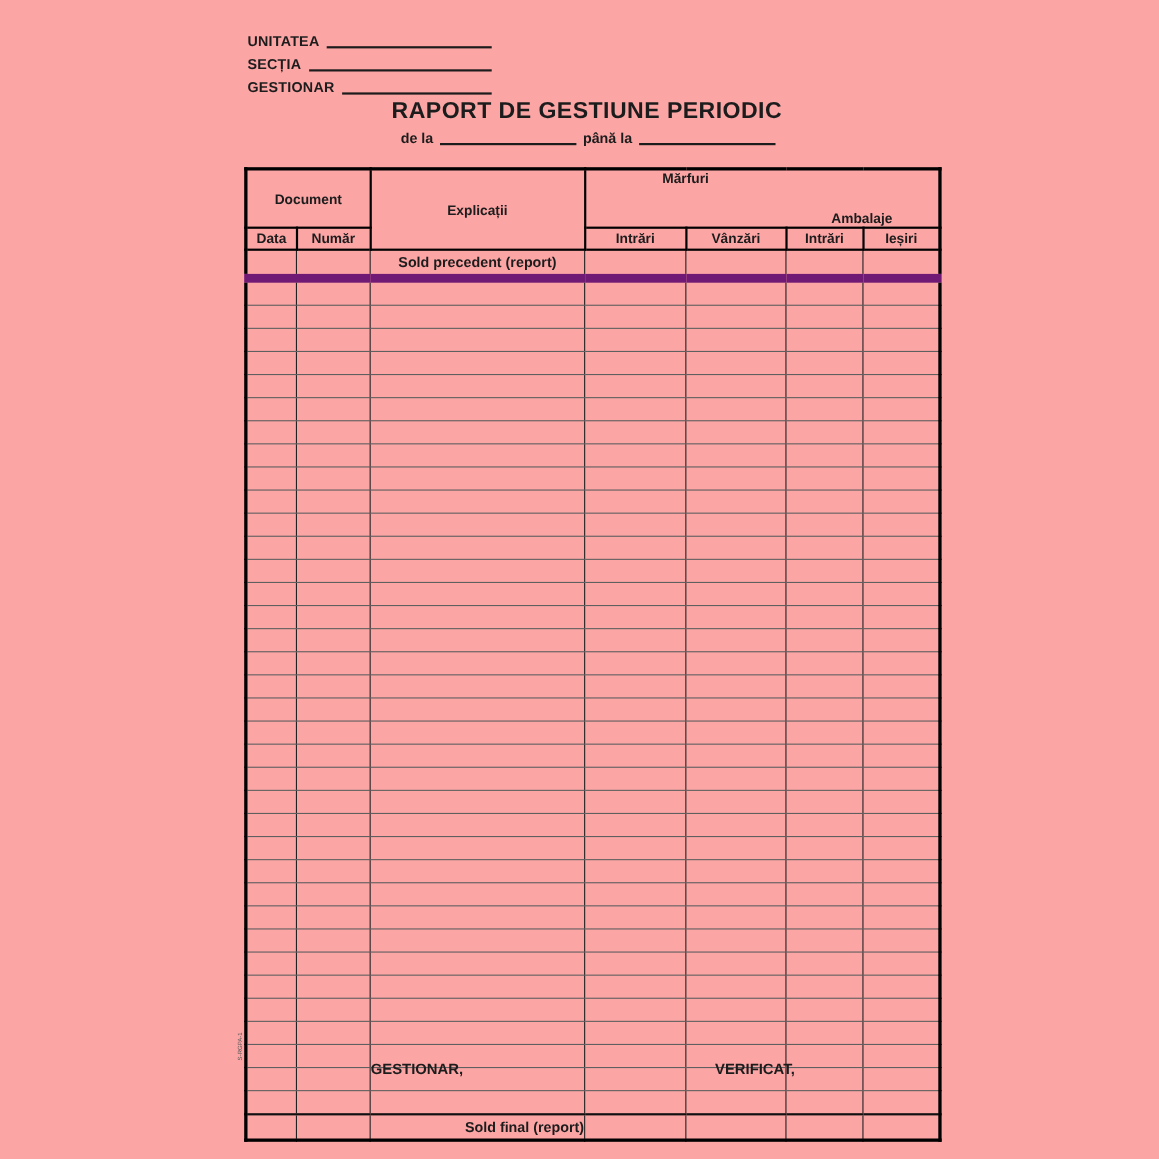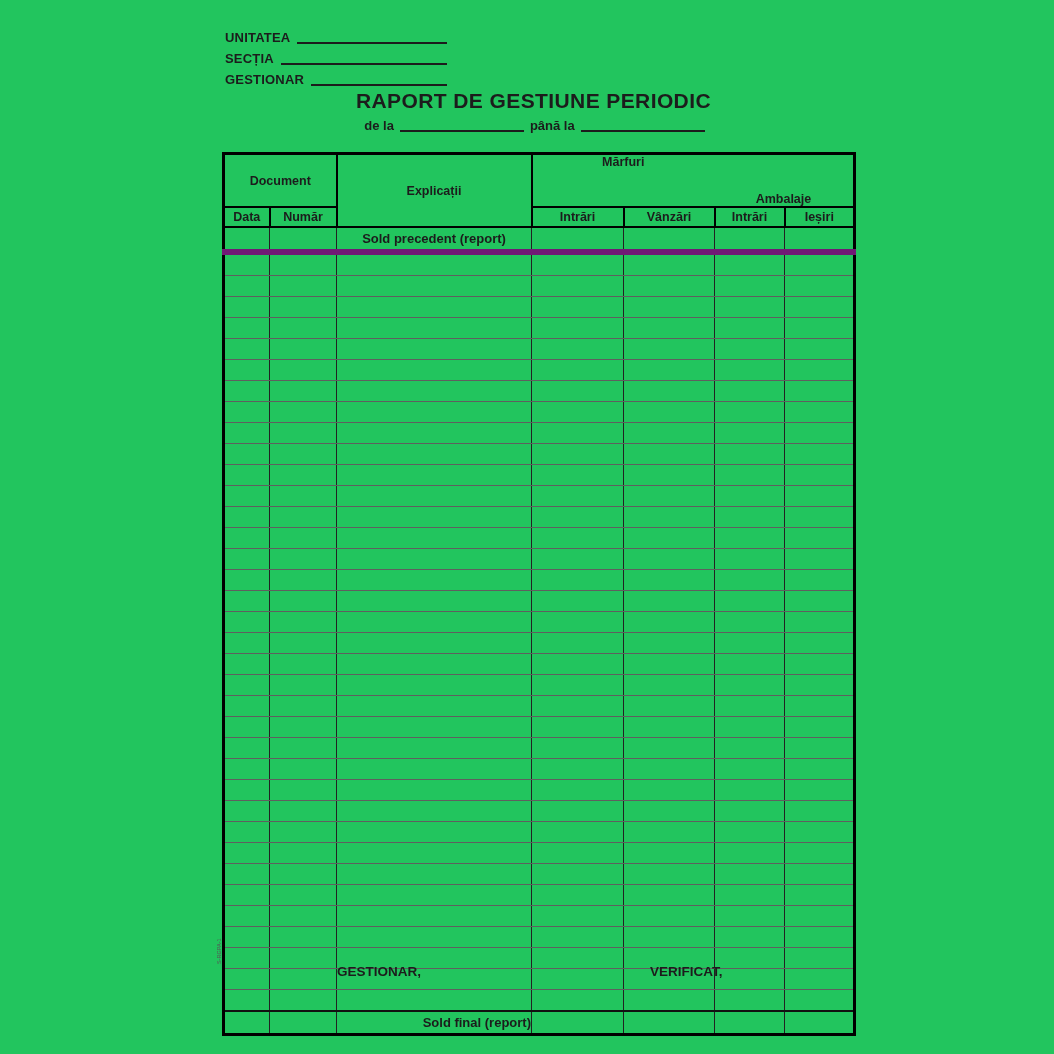--- a/index.html
+++ b/index.html
@@ -1,19 +1,19 @@
 <!DOCTYPE html>
 <html><head>
 <meta charset="utf-8">
 <style>
   html,body { margin:0; padding:0; background:#ffffff; }
   .page {
     position: relative;
     width: 1054px; height: 1054px;
-    background: #22c55e;
+    background: #fca5a5;
     font-family: "Liberation Sans", sans-serif;
     color: #1c1c1c;
     overflow: hidden;
   }
 
   
   .top-fields { position: absolute; left: 225px; top: 24px; width: 222px; }
   .field-row { display: flex; align-items: flex-end; height: 21px; }
   .field-label { font-weight: bold; font-size: 13px; line-height: 14px; white-space: nowrap; letter-spacing: 0.2px; }
   .blank-line { flex: 1; border-bottom: 2px solid #1c1c1c; margin-left: 7px; margin-bottom: 1px; }
@@ -53,21 +53,21 @@
 
   .form-table tbody td {
     height: 20px;
     border-left: 1.5px solid #222222;
     border-right: 1.5px solid #222222;
     border-top: 1px solid #5f5f5f;
     border-bottom: 1px solid #5f5f5f;
   }
   .form-table tbody tr.sold-precedent td {
     height: 21px;
-    border-bottom: 6px solid #701a75;
+    border-bottom: 8px solid #701a75;
   }
   .form-table tbody tr.sold-final td {
     height: 21px;
     border-top: 2px solid #111111;
     text-align: right;
   }
   .sold-label { font-weight: bold; font-size: 13px; text-align: center; vertical-align: middle; }
 
   
   .sig { position: absolute; top: 964px; font-weight: bold; font-size: 13.5px; }

